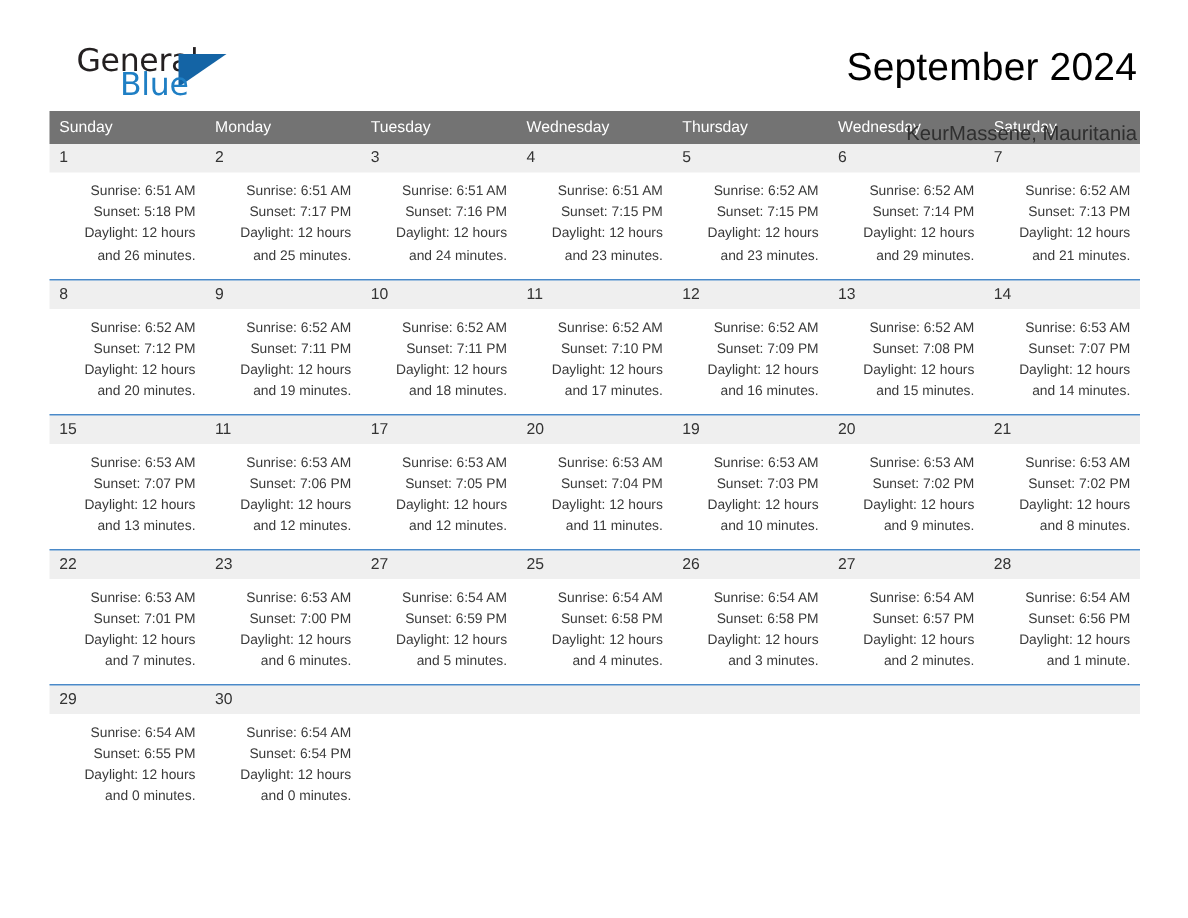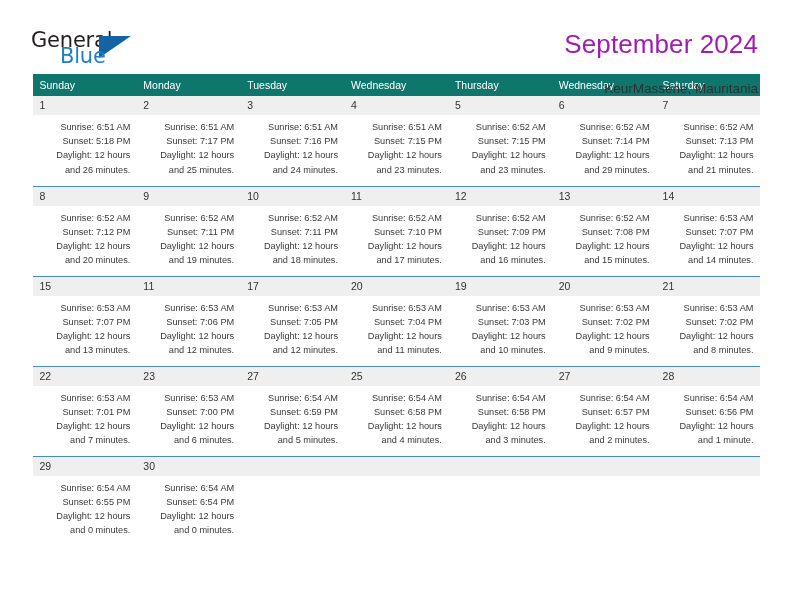--- a/index.html
+++ b/index.html
@@ -24,20 +24,21 @@
     padding: 28px 34px 0 31px;
     display: flex;
     align-items: flex-start;
     justify-content: space-between;
   }
   .logo {
     position: relative;
     width: 115px;
     height: 48px;
     user-select: none;
+    margin-left: 20px;
   }
   .logo-general {
     position: absolute;
     left: 0; top: 0;
     font-size: 21px;
     letter-spacing: -0.2px;
     color: #231f20;
     font-family: "DejaVu Sans", sans-serif;
     font-weight: 400;
   }
@@ -57,41 +58,41 @@
     border-left: 32px solid #1464a5;
     border-bottom: 22px solid transparent;
   }
   .titles {
     text-align: right;
     padding-top: 0px;
   }
   .cal-title {
     font-size: 26px;
     font-weight: 400;
-    color: #a21caf;
+    color: #000000;
     line-height: 32px;
     letter-spacing: 0.1px;
   }
   .cal-sub {
     font-size: 13.5px;
     font-weight: 400;
     color: #2f2f2f;
     line-height: 20px;
     margin-top: 19px;
   }
 
   
   .calendar {
     margin: 0 auto;
     width: 727px;
     border-collapse: collapse;
     table-layout: fixed;
   }
   .calendar th {
-    background: #0f766e;
+    background: #737373;
     color: #ffffff;
     font-size: 10.5px;
     font-weight: 400;
     text-align: left;
     padding: 5px 0 5px 7px;
     height: 19px;
     border: none;
   }
   .calendar td {
     vertical-align: top;

